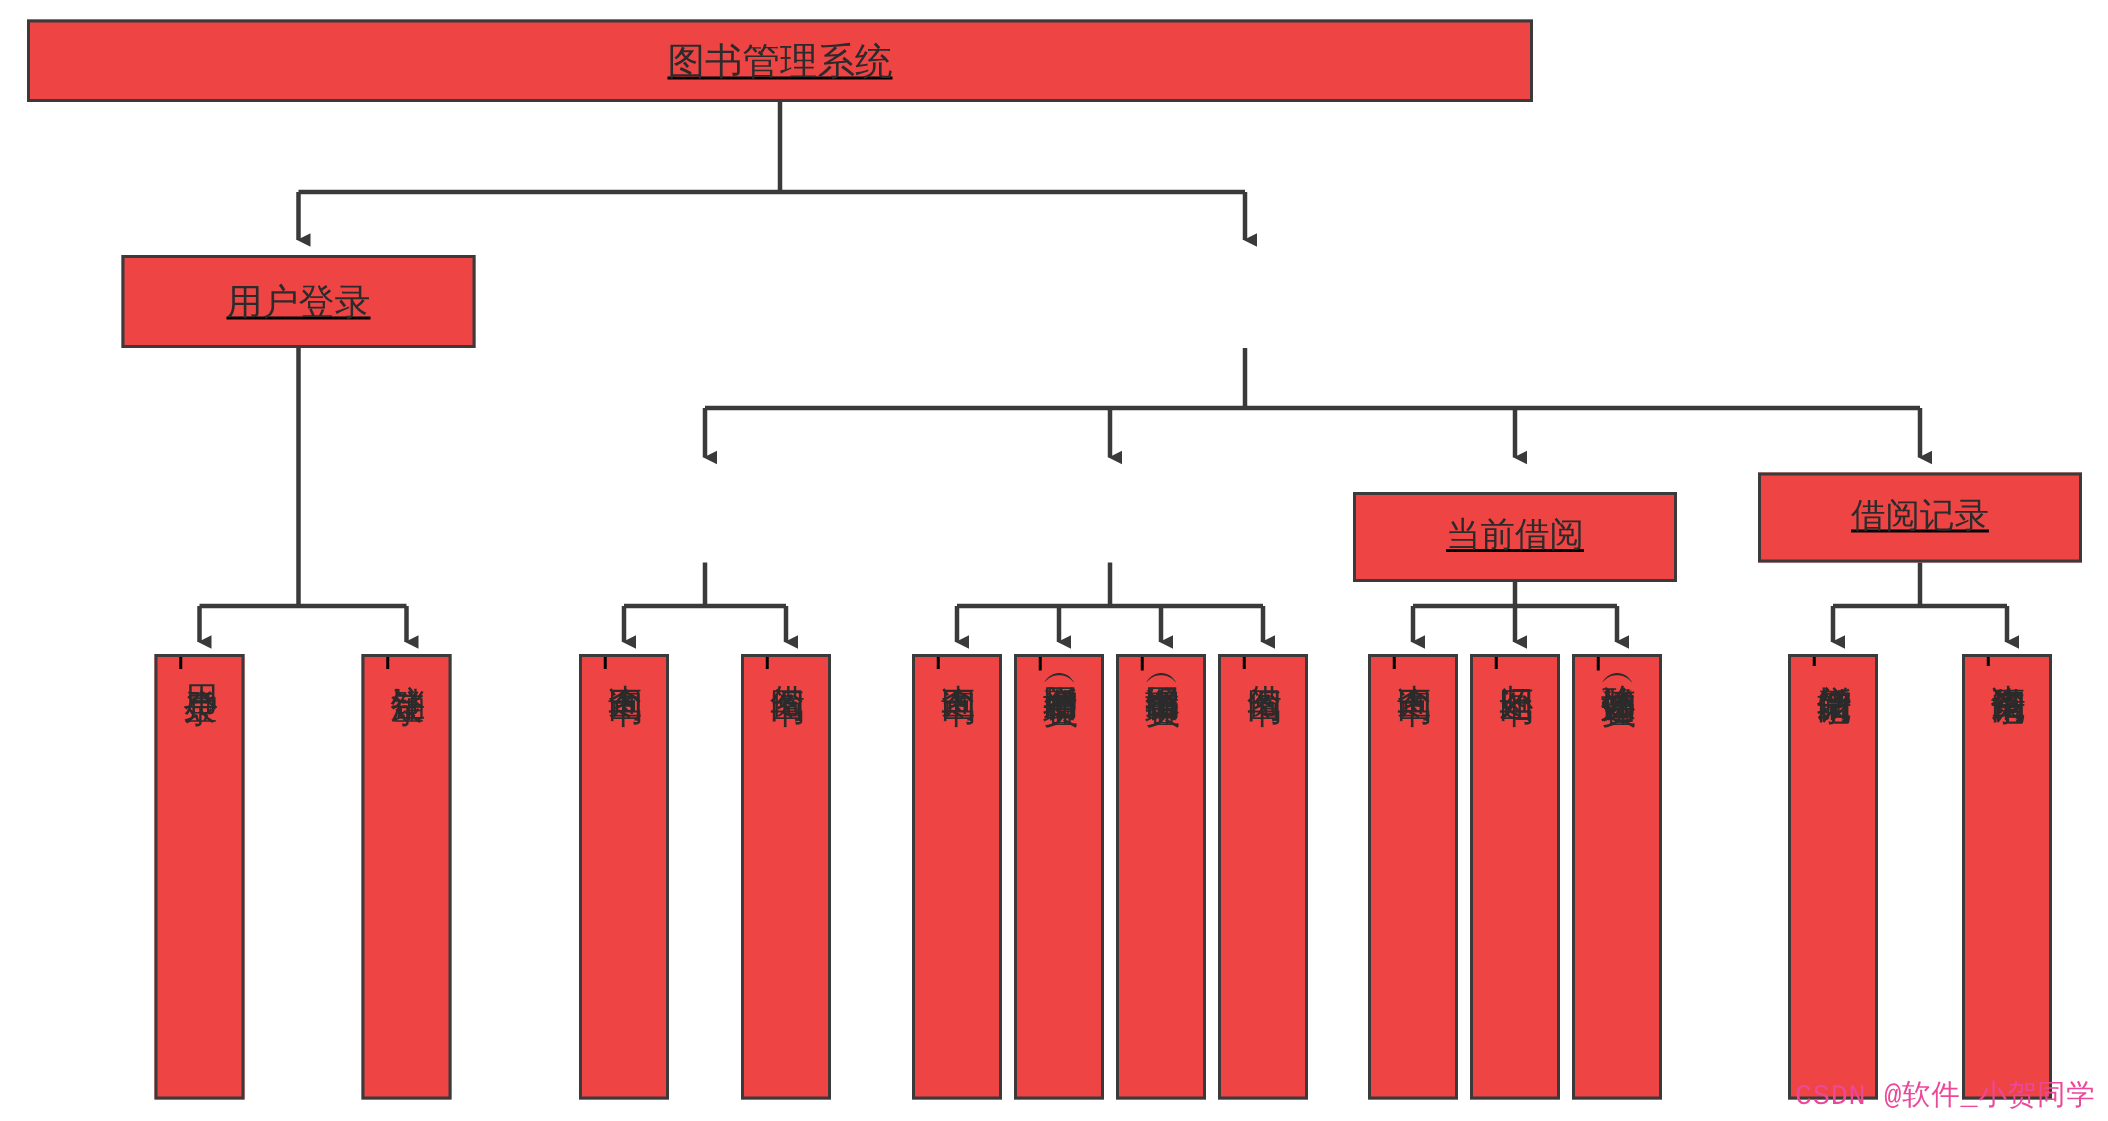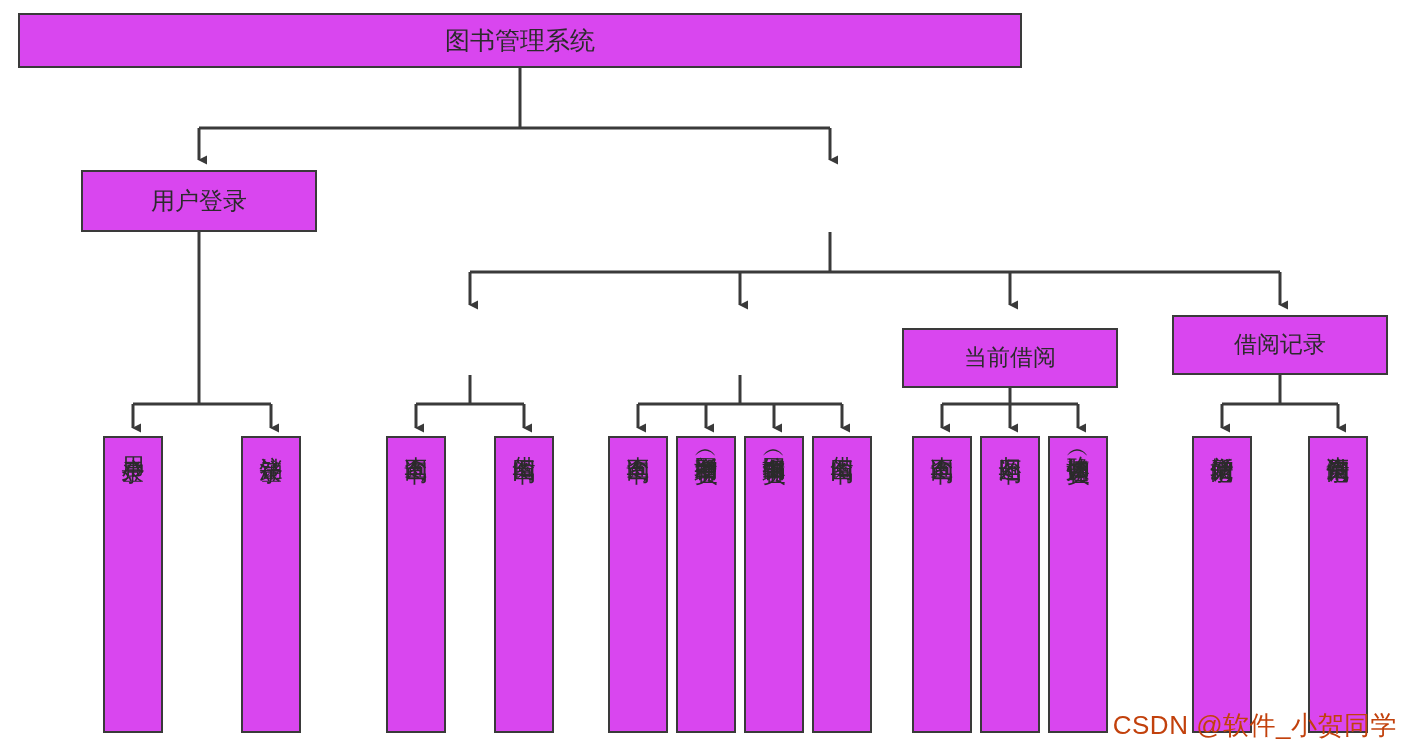--- a/index.html
+++ b/index.html
@@ -23,26 +23,27 @@
     position: absolute;
     left: 0;
     top: 0;
     width: 1405px;
     height: 747px;
     pointer-events: none;
   }
   .node {
     position: absolute;
     box-sizing: border-box;
-    background: #d946ef;
+    background: #ef4444;
     border: 2.5px solid #3a3a3a;
     display: flex;
     align-items: center;
     justify-content: center;
     overflow: hidden;
+    text-decoration: underline;
   }
   .node-label {
     color: #2b2b2b;
     text-align: center;
     line-height: 1.18;
     white-space: pre;
   }
   .level0 .node-label { font-size: 25px; }
   .level1 .node-label { font-size: 24px; }
   .level2 .node-label { font-size: 23px; }
@@ -59,25 +60,25 @@
     line-height: 1.0;
     white-space: nowrap;
   }
   .leaf.tall .node-label {
     letter-spacing: 1px;
   }
   .watermark {
     position: absolute;
     right: 8px;
     bottom: 4px;
-    font-size: 26px;
-    color: #c2410c;
+    font-size: 19px;
+    color: #ec4899;
     letter-spacing: 0.5px;
     white-space: nowrap;
-    font-family: Liberation Sans, sans-serif;
+    font-family: Liberation Mono, monospace;
   }
 </style>
 </head>
 <body>
 
 <div id="diagram-root">
 
   <svg class="connectors" viewBox="0 0 1405 747" xmlns="http://www.w3.org/2000/svg">
     <defs>
       <marker id="arrow" markerWidth="10" markerHeight="10" refX="5" refY="8" orient="auto" markerUnits="userSpaceOnUse">

